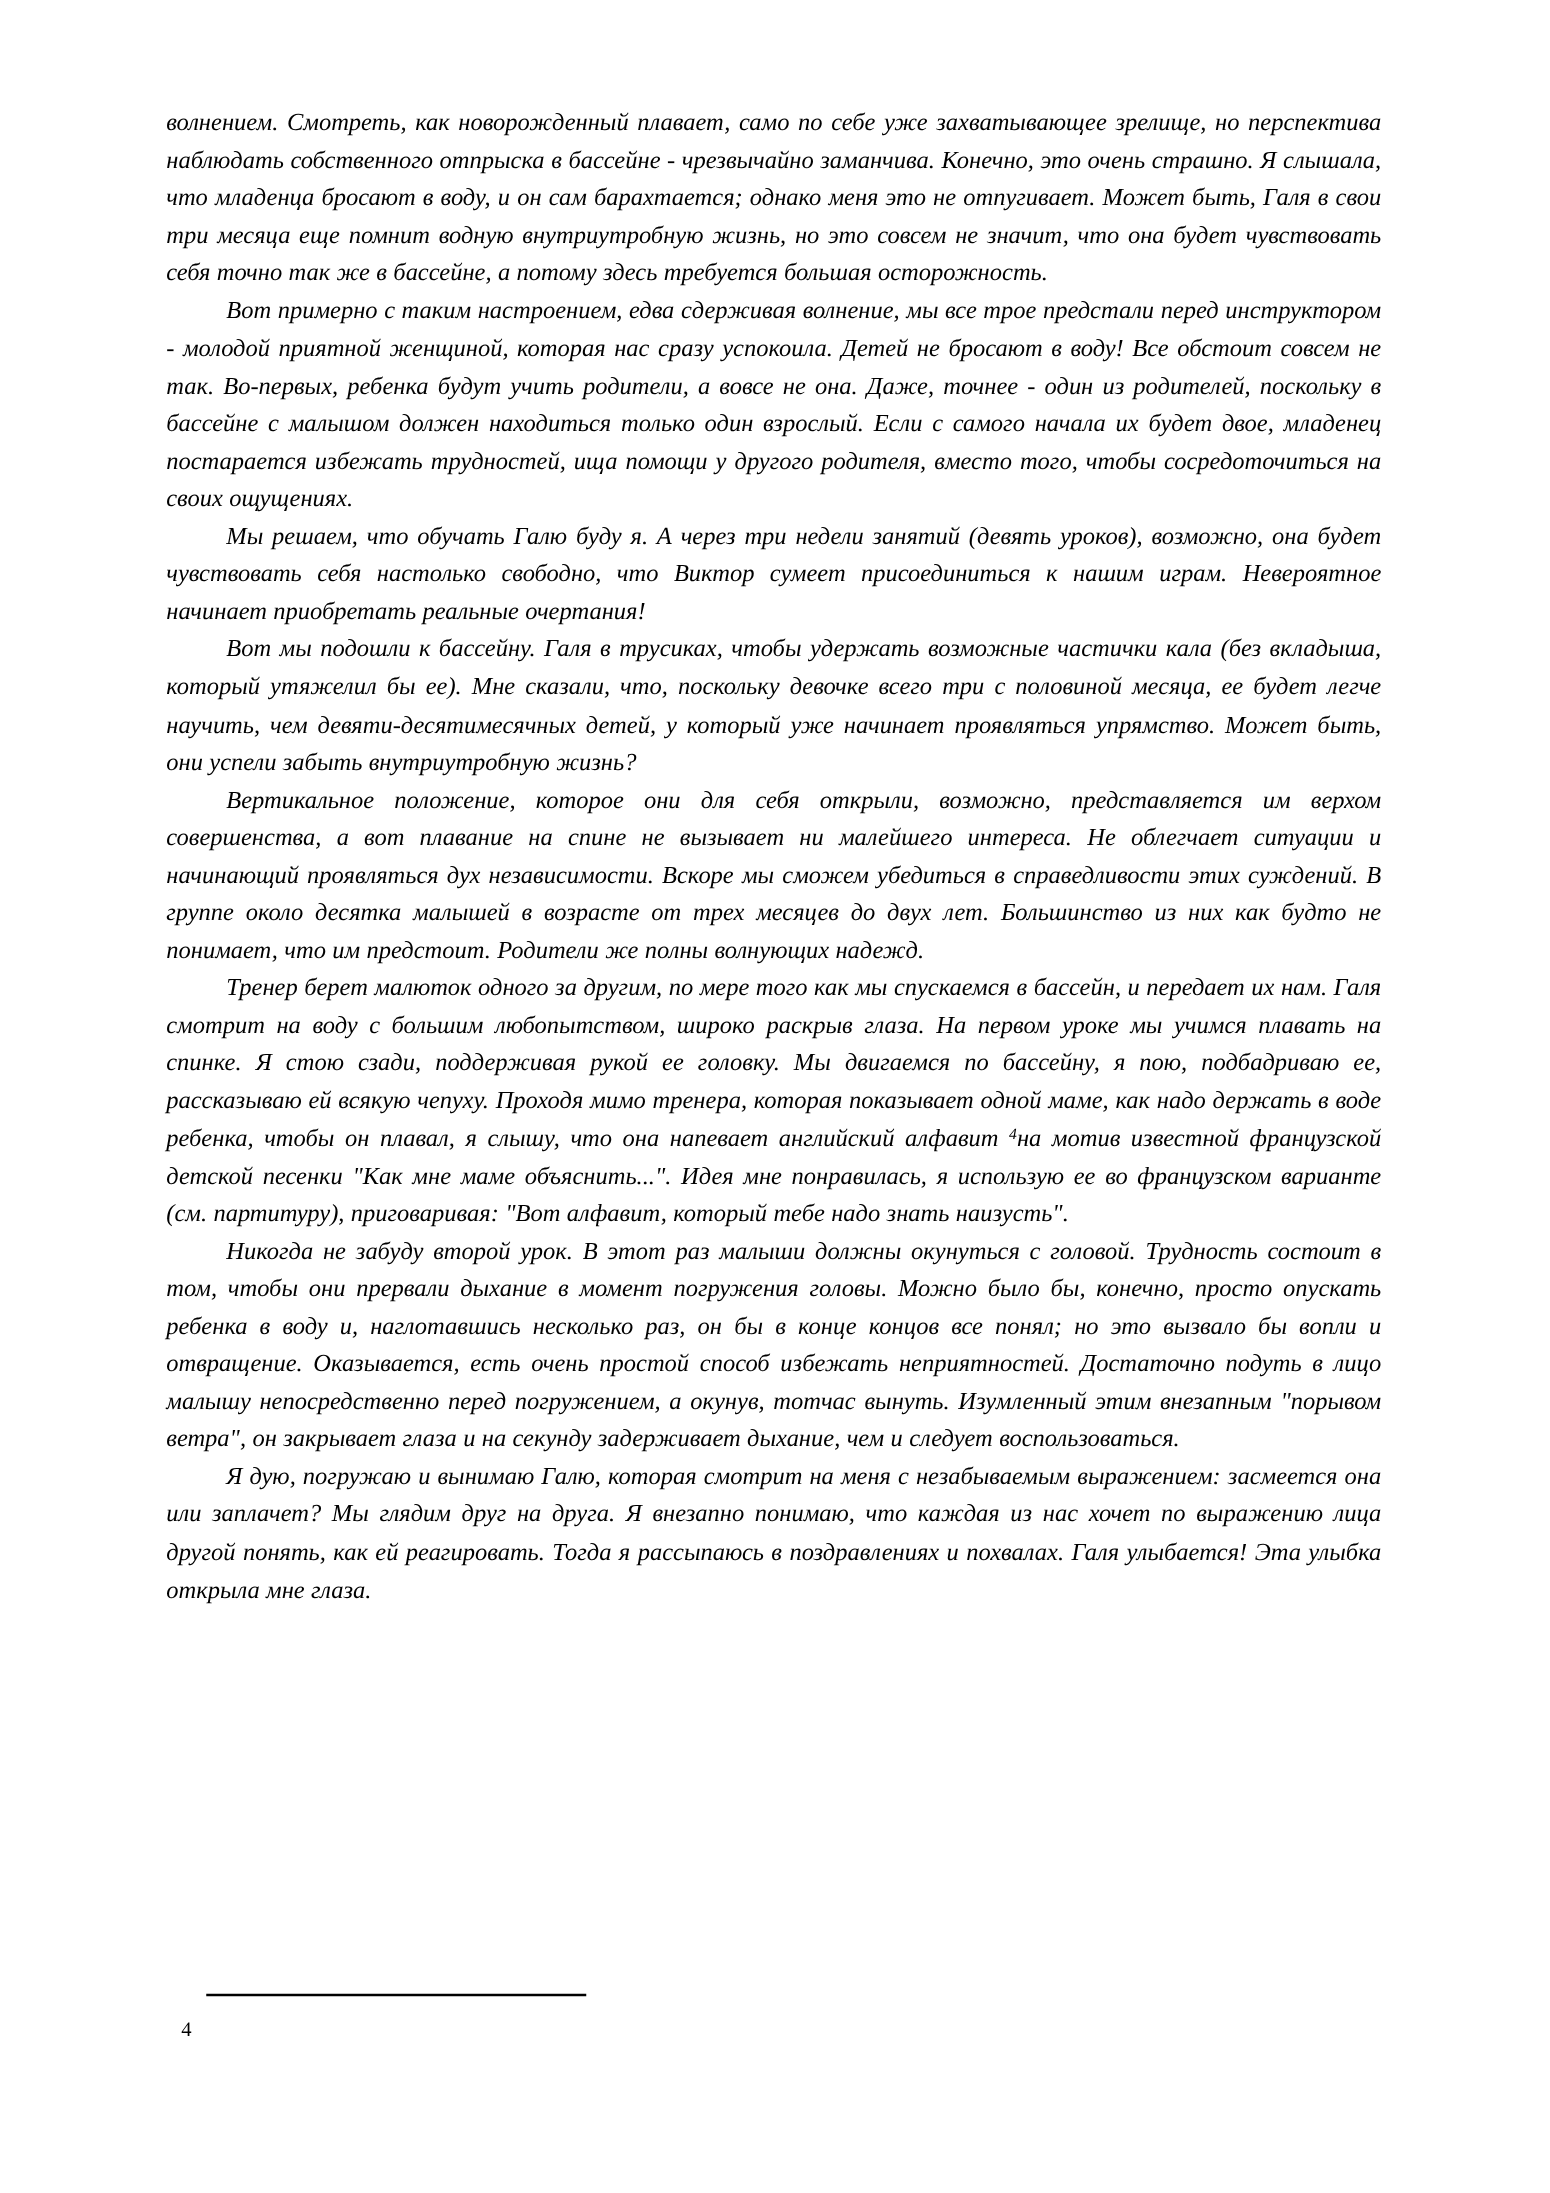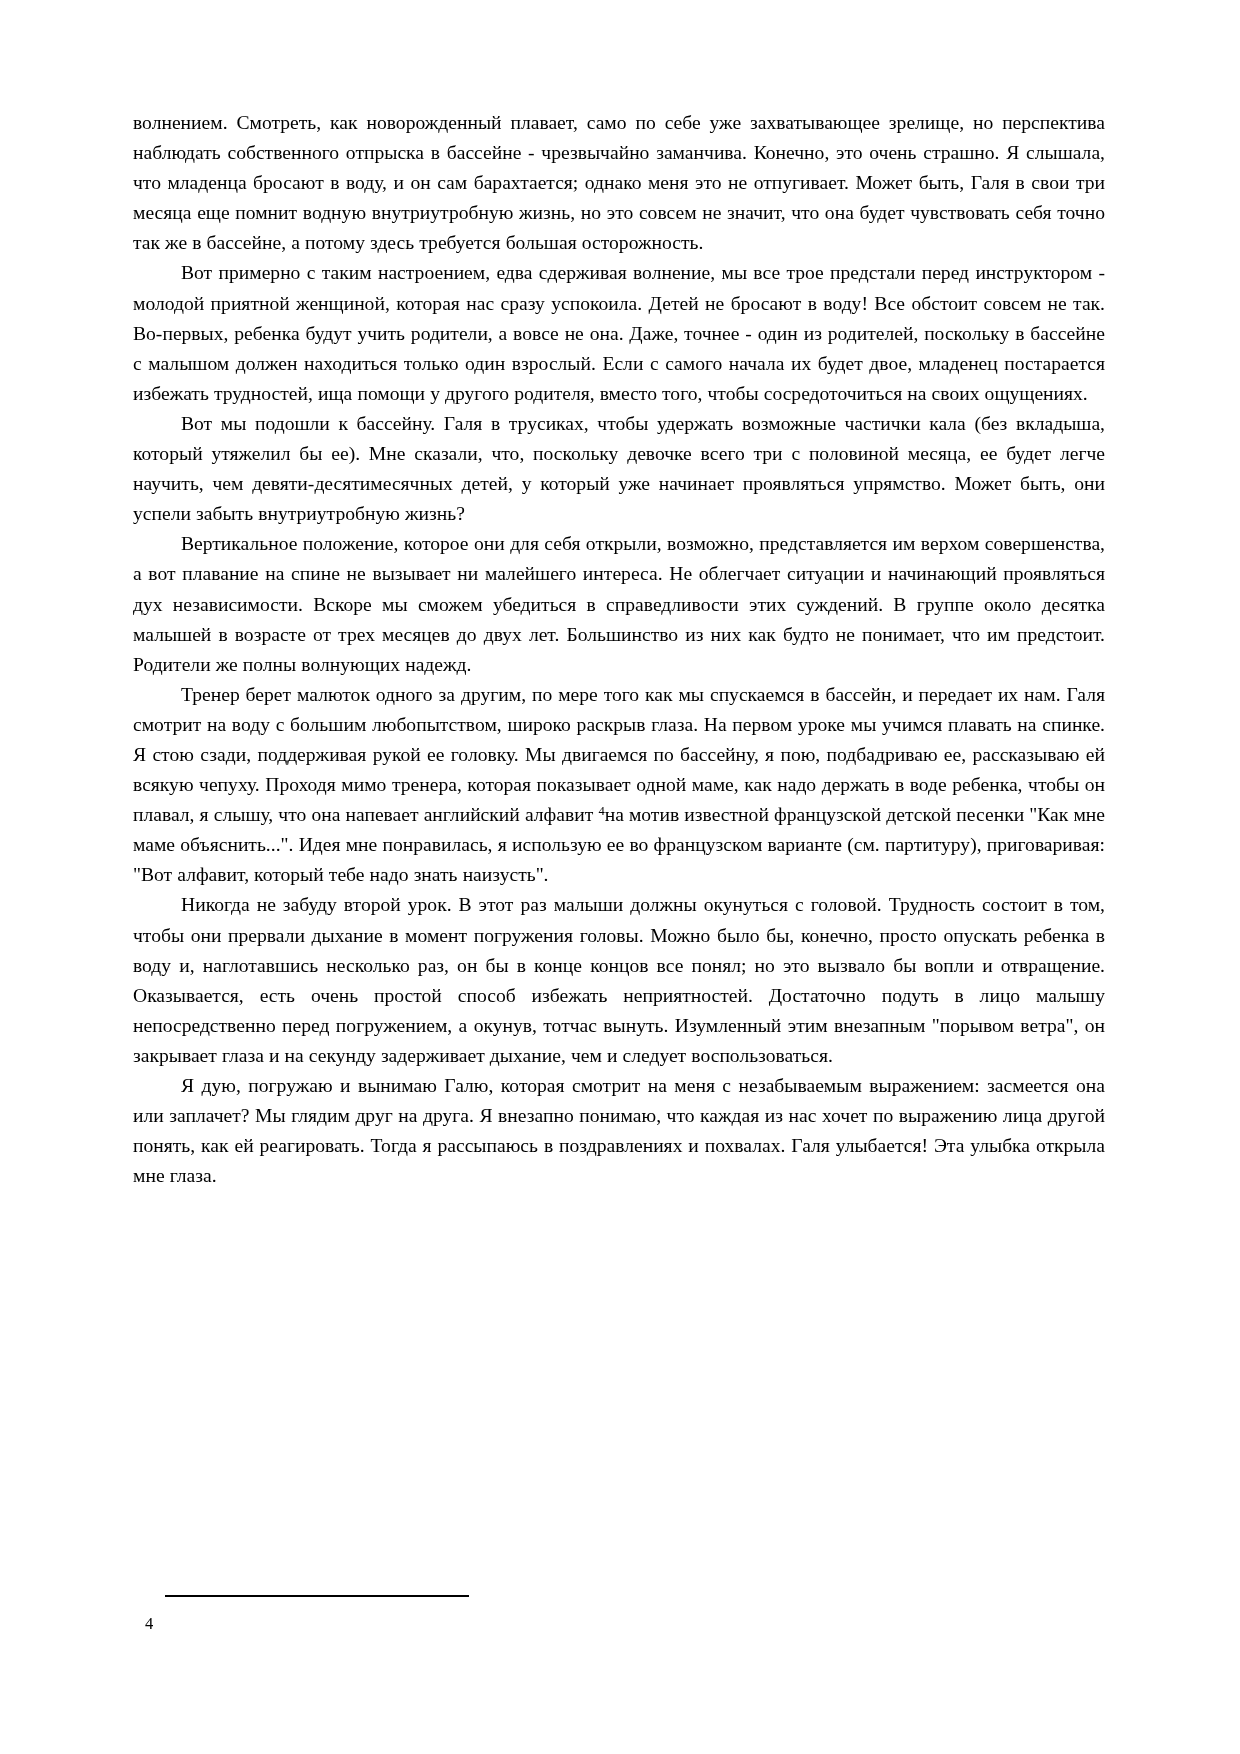--- a/index.html
+++ b/index.html
@@ -12,22 +12,23 @@
     width: 1240px;
     height: 1754px;
     background: #ffffff;
     overflow: hidden;
     font-family: "Liberation Serif", "DejaVu Serif", serif;
     color: #000000;
   }
   .text-body {
     position: absolute;
     left: 133px;
-    top: 108px;
+    top: 84px;
     width: 972px;
+    font-style: italic;
   }
   p.para {
     margin: 0;
     padding: 0;
     text-align: justify;
     text-justify: inter-word;
     font-size: 19.6px;
     line-height: 30.1px;
     text-indent: 0;
     hyphens: none;
@@ -71,20 +72,21 @@
 <body>
 
 <div class="page">
 
   <div class="text-body">
 
     <p class="para">волнением. Смотреть, как новорожденный плавает, само по себе уже захватывающее зрелище, но перспектива наблюдать собственного отпрыска в бассейне - чрезвычайно заманчива. Конечно, это очень страшно. Я слышала, что младенца бросают в воду, и он сам барахтается; однако меня это не отпугивает. Может быть, Галя в свои три месяца еще помнит водную внутриутробную жизнь, но это совсем не значит, что она будет чувствовать себя точно так же в бассейне, а потому здесь требуется большая осторожность.</p>
 
     <p class="para indented">Вот примерно с таким настроением, едва сдерживая волнение, мы все трое предстали перед инструктором - молодой приятной женщиной, которая нас сразу успокоила. Детей не бросают в воду! Все обстоит совсем не так. Во-первых, ребенка будут учить родители, а вовсе не она. Даже, точнее - один из родителей, поскольку в бассейне с малышом должен находиться только один взрослый. Если с самого начала их будет двое, младенец постарается избежать трудностей, ища помощи у другого родителя, вместо того, чтобы сосредоточиться на своих ощущениях.</p>
 
+    <p class="para indented">Мы решаем, что обучать Галю буду я. А через три недели занятий (девять уроков), возможно, она будет чувствовать себя настолько свободно, что Виктор сумеет присоединиться к нашим играм. Невероятное начинает приобретать реальные очертания!</p>
 
     <p class="para indented">Вот мы подошли к бассейну. Галя в трусиках, чтобы удержать возможные частички кала (без вкладыша, который утяжелил бы ее). Мне сказали, что, поскольку девочке всего три с половиной месяца, ее будет легче научить, чем девяти-десятимесячных детей, у который уже начинает проявляться упрямство. Может быть, они успели забыть внутриутробную жизнь?</p>
 
     <p class="para indented">Вертикальное положение, которое они для себя открыли, возможно, представляется им верхом совершенства, а вот плавание на спине не вызывает ни малейшего интереса. Не облегчает ситуации и начинающий проявляться дух независимости. Вскоре мы сможем убедиться в справедливости этих суждений. В группе около десятка малышей в возрасте от трех месяцев до двух лет. Большинство из них как будто не понимает, что им предстоит. Родители же полны волнующих надежд.</p>
 
     <p class="para indented"><span>Тренер берет малюток одного за другим, по мере того как мы спускаемся в бассейн, и передает их нам. Галя смотрит на воду с большим любопытством, широко раскрыв глаза. На первом уроке мы учимся плавать на спинке. Я стою сзади, поддерживая рукой ее головку. Мы двигаемся по бассейну, я пою, подбадриваю ее, рассказываю ей всякую чепуху. Проходя мимо тренера, которая показывает одной маме, как надо держать в воде ребенка, чтобы он плавал, я слышу, что она напевает английский алфавит </span><sup class="fn">4</sup><span>на мотив известной французской детской песенки "Как мне маме объяснить...". Идея мне понравилась, я использую ее во французском варианте (см. партитуру), приговаривая: "Вот алфавит, который тебе надо знать наизусть".</span></p>
 
 
     <p class="para indented">Никогда не забуду второй урок. В этот раз малыши должны окунуться с головой. Трудность состоит в том, чтобы они прервали дыхание в момент погружения головы. Можно было бы, конечно, просто опускать ребенка в воду и, наглотавшись несколько раз, он бы в конце концов все понял; но это вызвало бы вопли и отвращение. Оказывается, есть очень простой способ избежать неприятностей. Достаточно подуть в лицо малышу непосредственно перед погружением, а окунув, тотчас вынуть. Изумленный этим внезапным "порывом ветра", он закрывает глаза и на секунду задерживает дыхание, чем и следует воспользоваться.</p>
 

